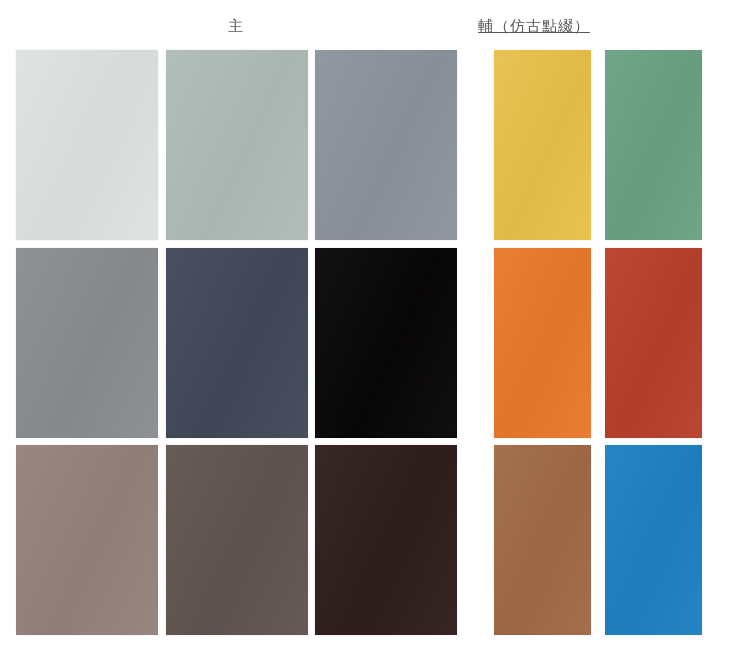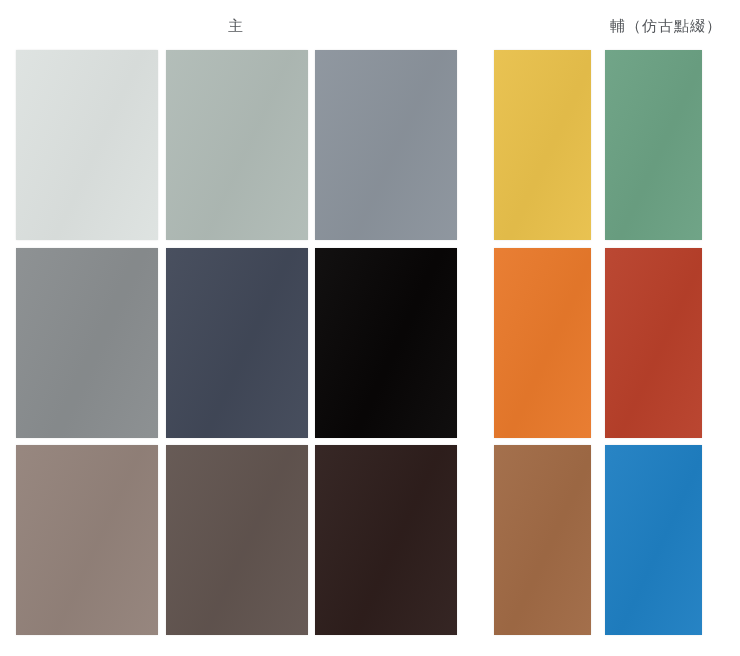--- a/index.html
+++ b/index.html
@@ -44,21 +44,22 @@
   .group-label.main-label {
     left: 0;
     top: 4px;
     width: 472px;
     text-align: center;
   }
   .group-label.accent-label {
     left: 478px;
     top: 4px;
     width: 244px;
-    text-align: right;
+    text-align: left;
+    text-decoration: underline;
   }
 
   
   .swatch-grid {
     position: absolute;
     left: 0;
     top: 44px;
     width: 740px;
     height: 600px;
   }

